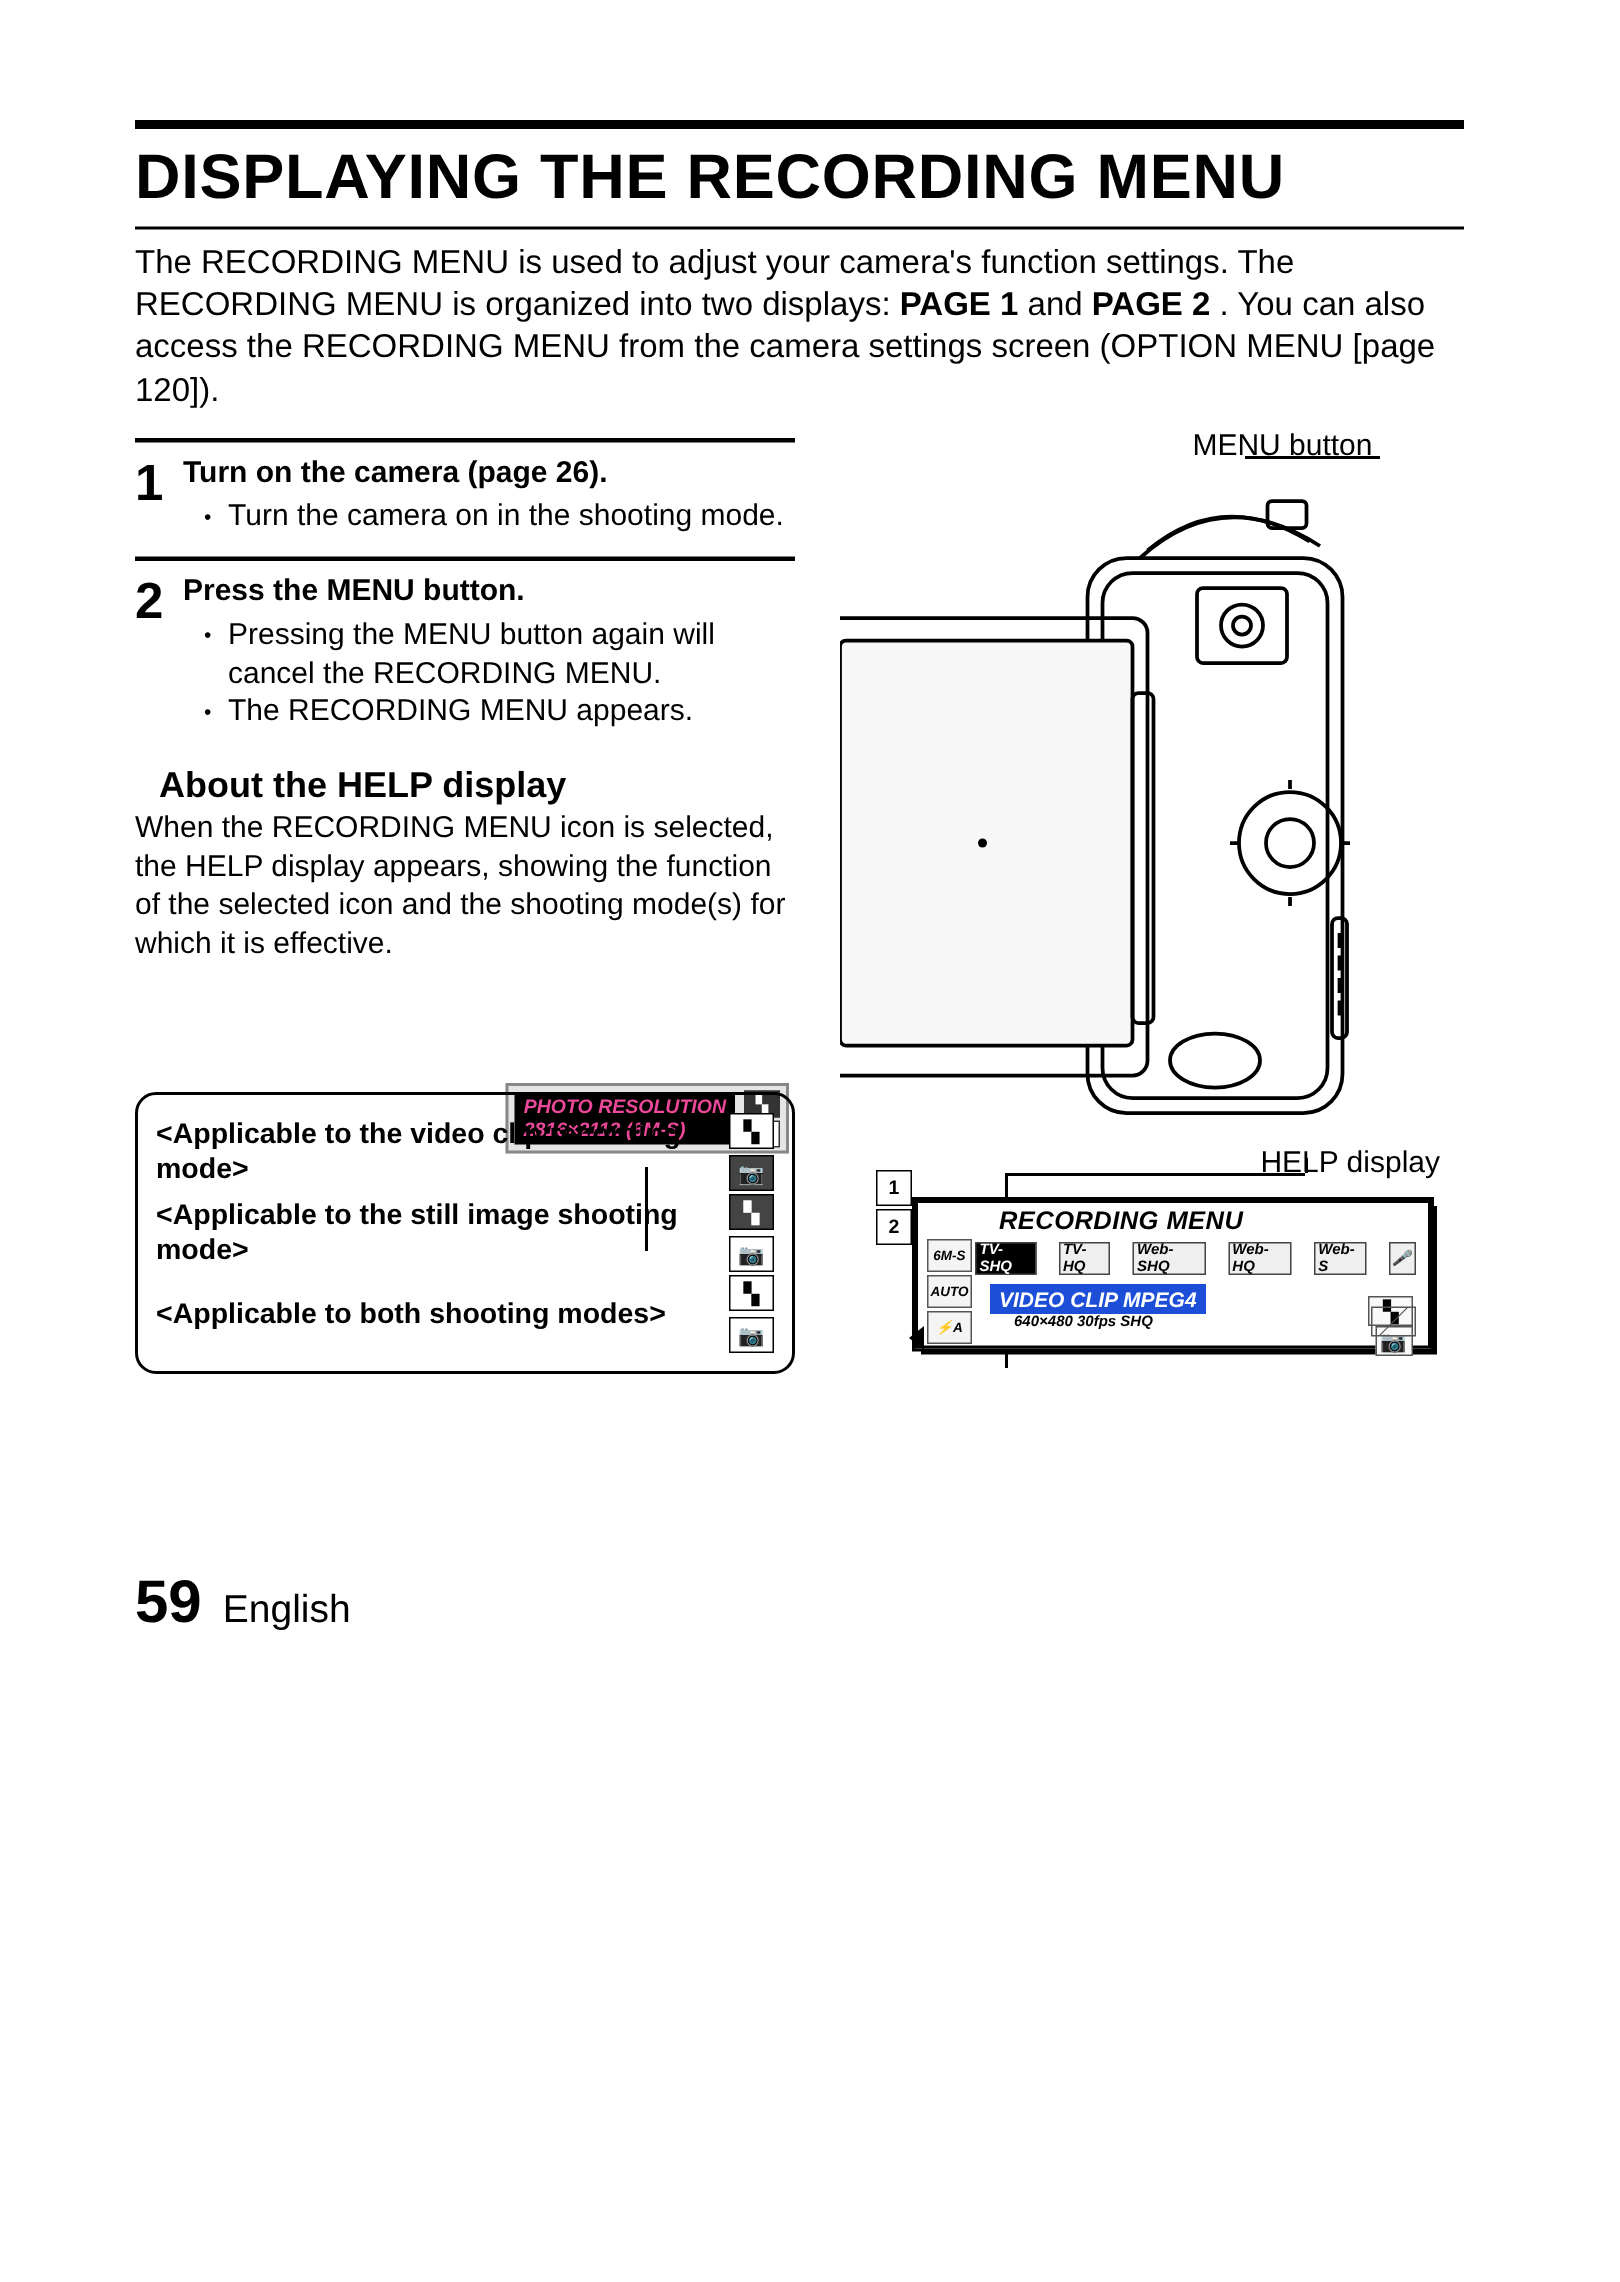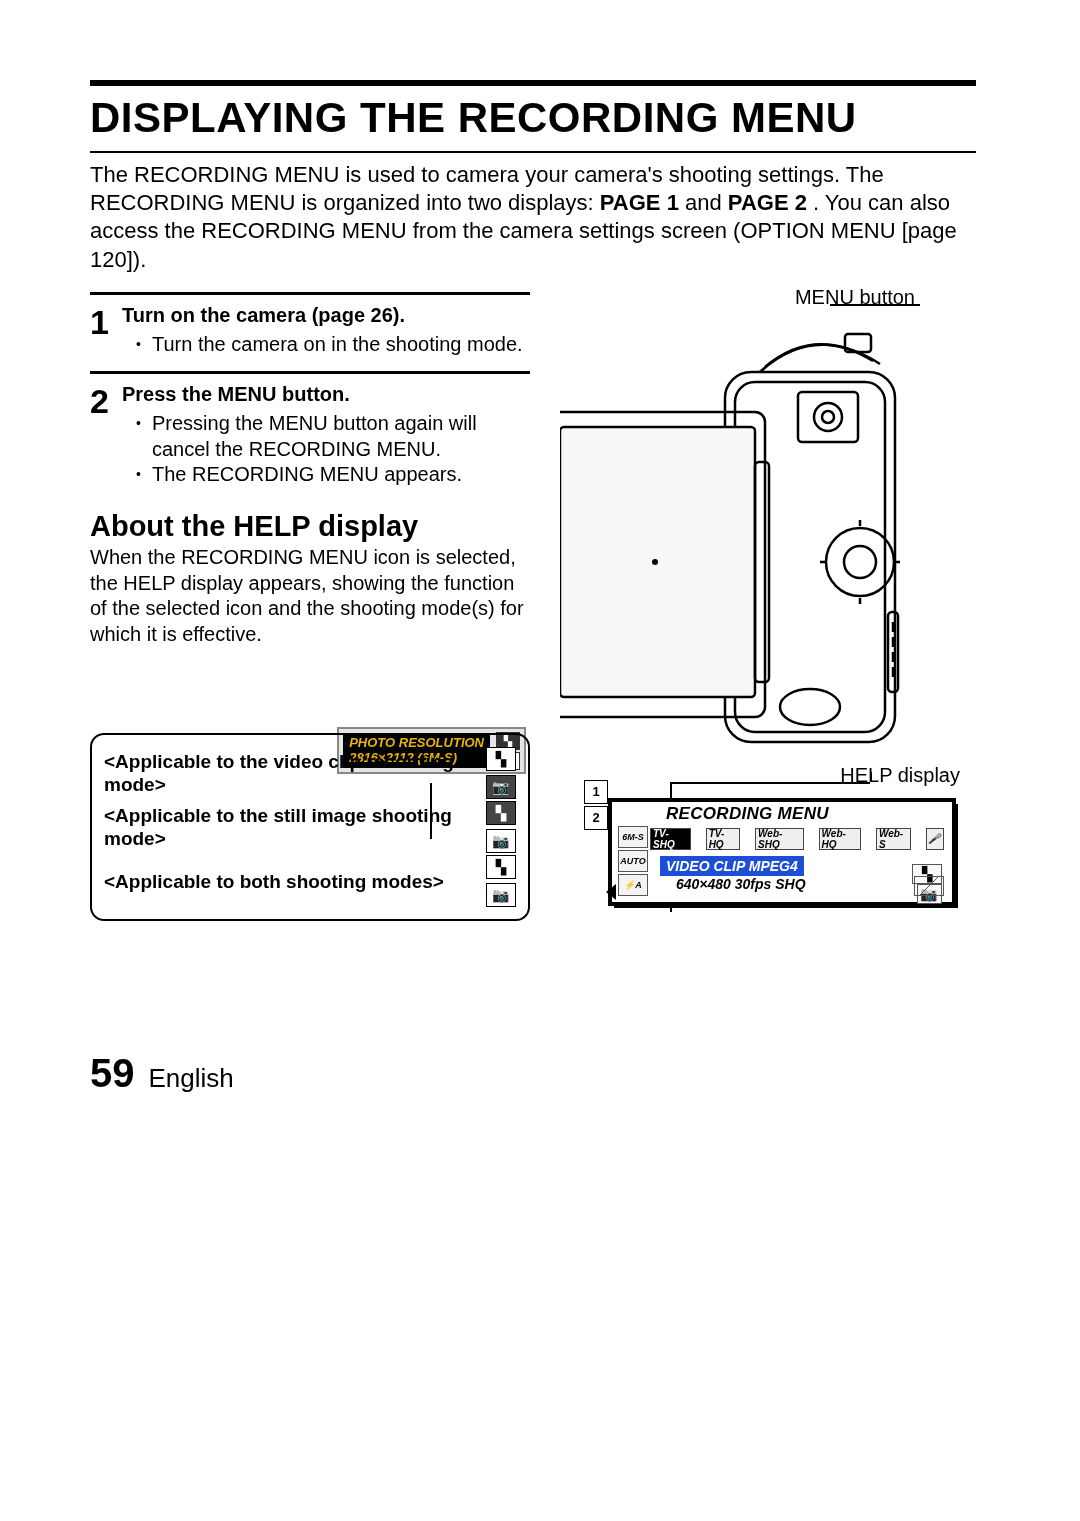--- a/index.html
+++ b/index.html
@@ -78,23 +78,23 @@
     position: relative;
   }
   ul.bullets li::before {
     content: "•";
     position: absolute;
     left: -16px;
     font-size: 14px;
     top: 4px;
   }
   h2.sub {
-    font-size: 29px;
+    font-size: 24px;
     font-weight: 700;
-    margin: 22px 0 2px 0;
+    margin: 22px 0 2px 16px;
   }
   .subtext {
     font-size: 20px;
     line-height: 1.28;
   }
   .footer {
     display: flex;
     align-items: baseline;
     margin-top: 130px;
   }
@@ -184,21 +184,21 @@
   }
   .rec-vid {
     margin: 6px 6px 0 40px;
     background:#1d4ed8; color:#fff;
     font-size:14px; font-weight:900; font-style:italic;
     padding: 2px 6px;
     display:inline-block;
   }
   .rec-res {
     margin: 0 0 0 56px;
-    font-size:14px; font-weight:900; font-style:italic;
+    font-size:10px; font-weight:900; font-style:italic;
   }
   .rec-cam-icon, .rec-vc-icon {
     position:absolute;
     right: 10px;
     font-size: 14px;
     border:1px solid #555;
     padding: 1px 3px; background:#f9f9f9;
   }
   .rec-vc-icon{ top: 40px;}
   .rec-cam-icon{ top: 60px;}
@@ -227,21 +227,21 @@
   }
 
   
   .left-lower { position:relative; margin-top:30px;}
   .photo-chip {
     position:absolute; right:4px; top:-6px;
     border:2px solid #888; background:#e5e5e5;
     padding:3px 4px 2px 4px; display:flex; gap:6px; align-items:center;
   }
   .photo-chip-text{
-    background:#000; color:#eab308; font-style:italic; font-weight:900;
+    background:#000; color:#ec4899; font-style:italic; font-weight:900;
     font-size:13px; padding:2px 6px; line-height:1.15; text-align:left;
   }
   .photo-chip-ico{
     display:flex; flex-direction:column; gap:2px;
   }
   .mini-ico, .mini-ico-off{
     border:1px solid #333; width:22px; height:16px;
     display:flex; align-items:center; justify-content:center;
     font-size:11px; background:#fff;
   }
@@ -271,21 +271,21 @@
 <body>
 
 <div class="page">
   <div class="rule-thick"></div>
 
   <h1 class="title">DISPLAYING THE RECORDING MENU</h1>
 
   <div class="rule-thin"></div>
 
   <p class="intro">
-    <span>The RECORDING MENU is used to camera your camera's shooting settings. The RECORDING MENU is organized into two displays: </span>
+    <span>The RECORDING MENU is used to adjust your camera's function settings. The RECORDING MENU is organized into two displays: </span>
     <span class="b">PAGE 1</span>
     <span> and </span>
     <span class="b">PAGE 2</span>
     <span>. You can also access the RECORDING MENU from the camera settings screen (OPTION MENU [page 120]).</span>
   </p>
 
   <div class="two-col">
 
     <div class="left-col">
 

